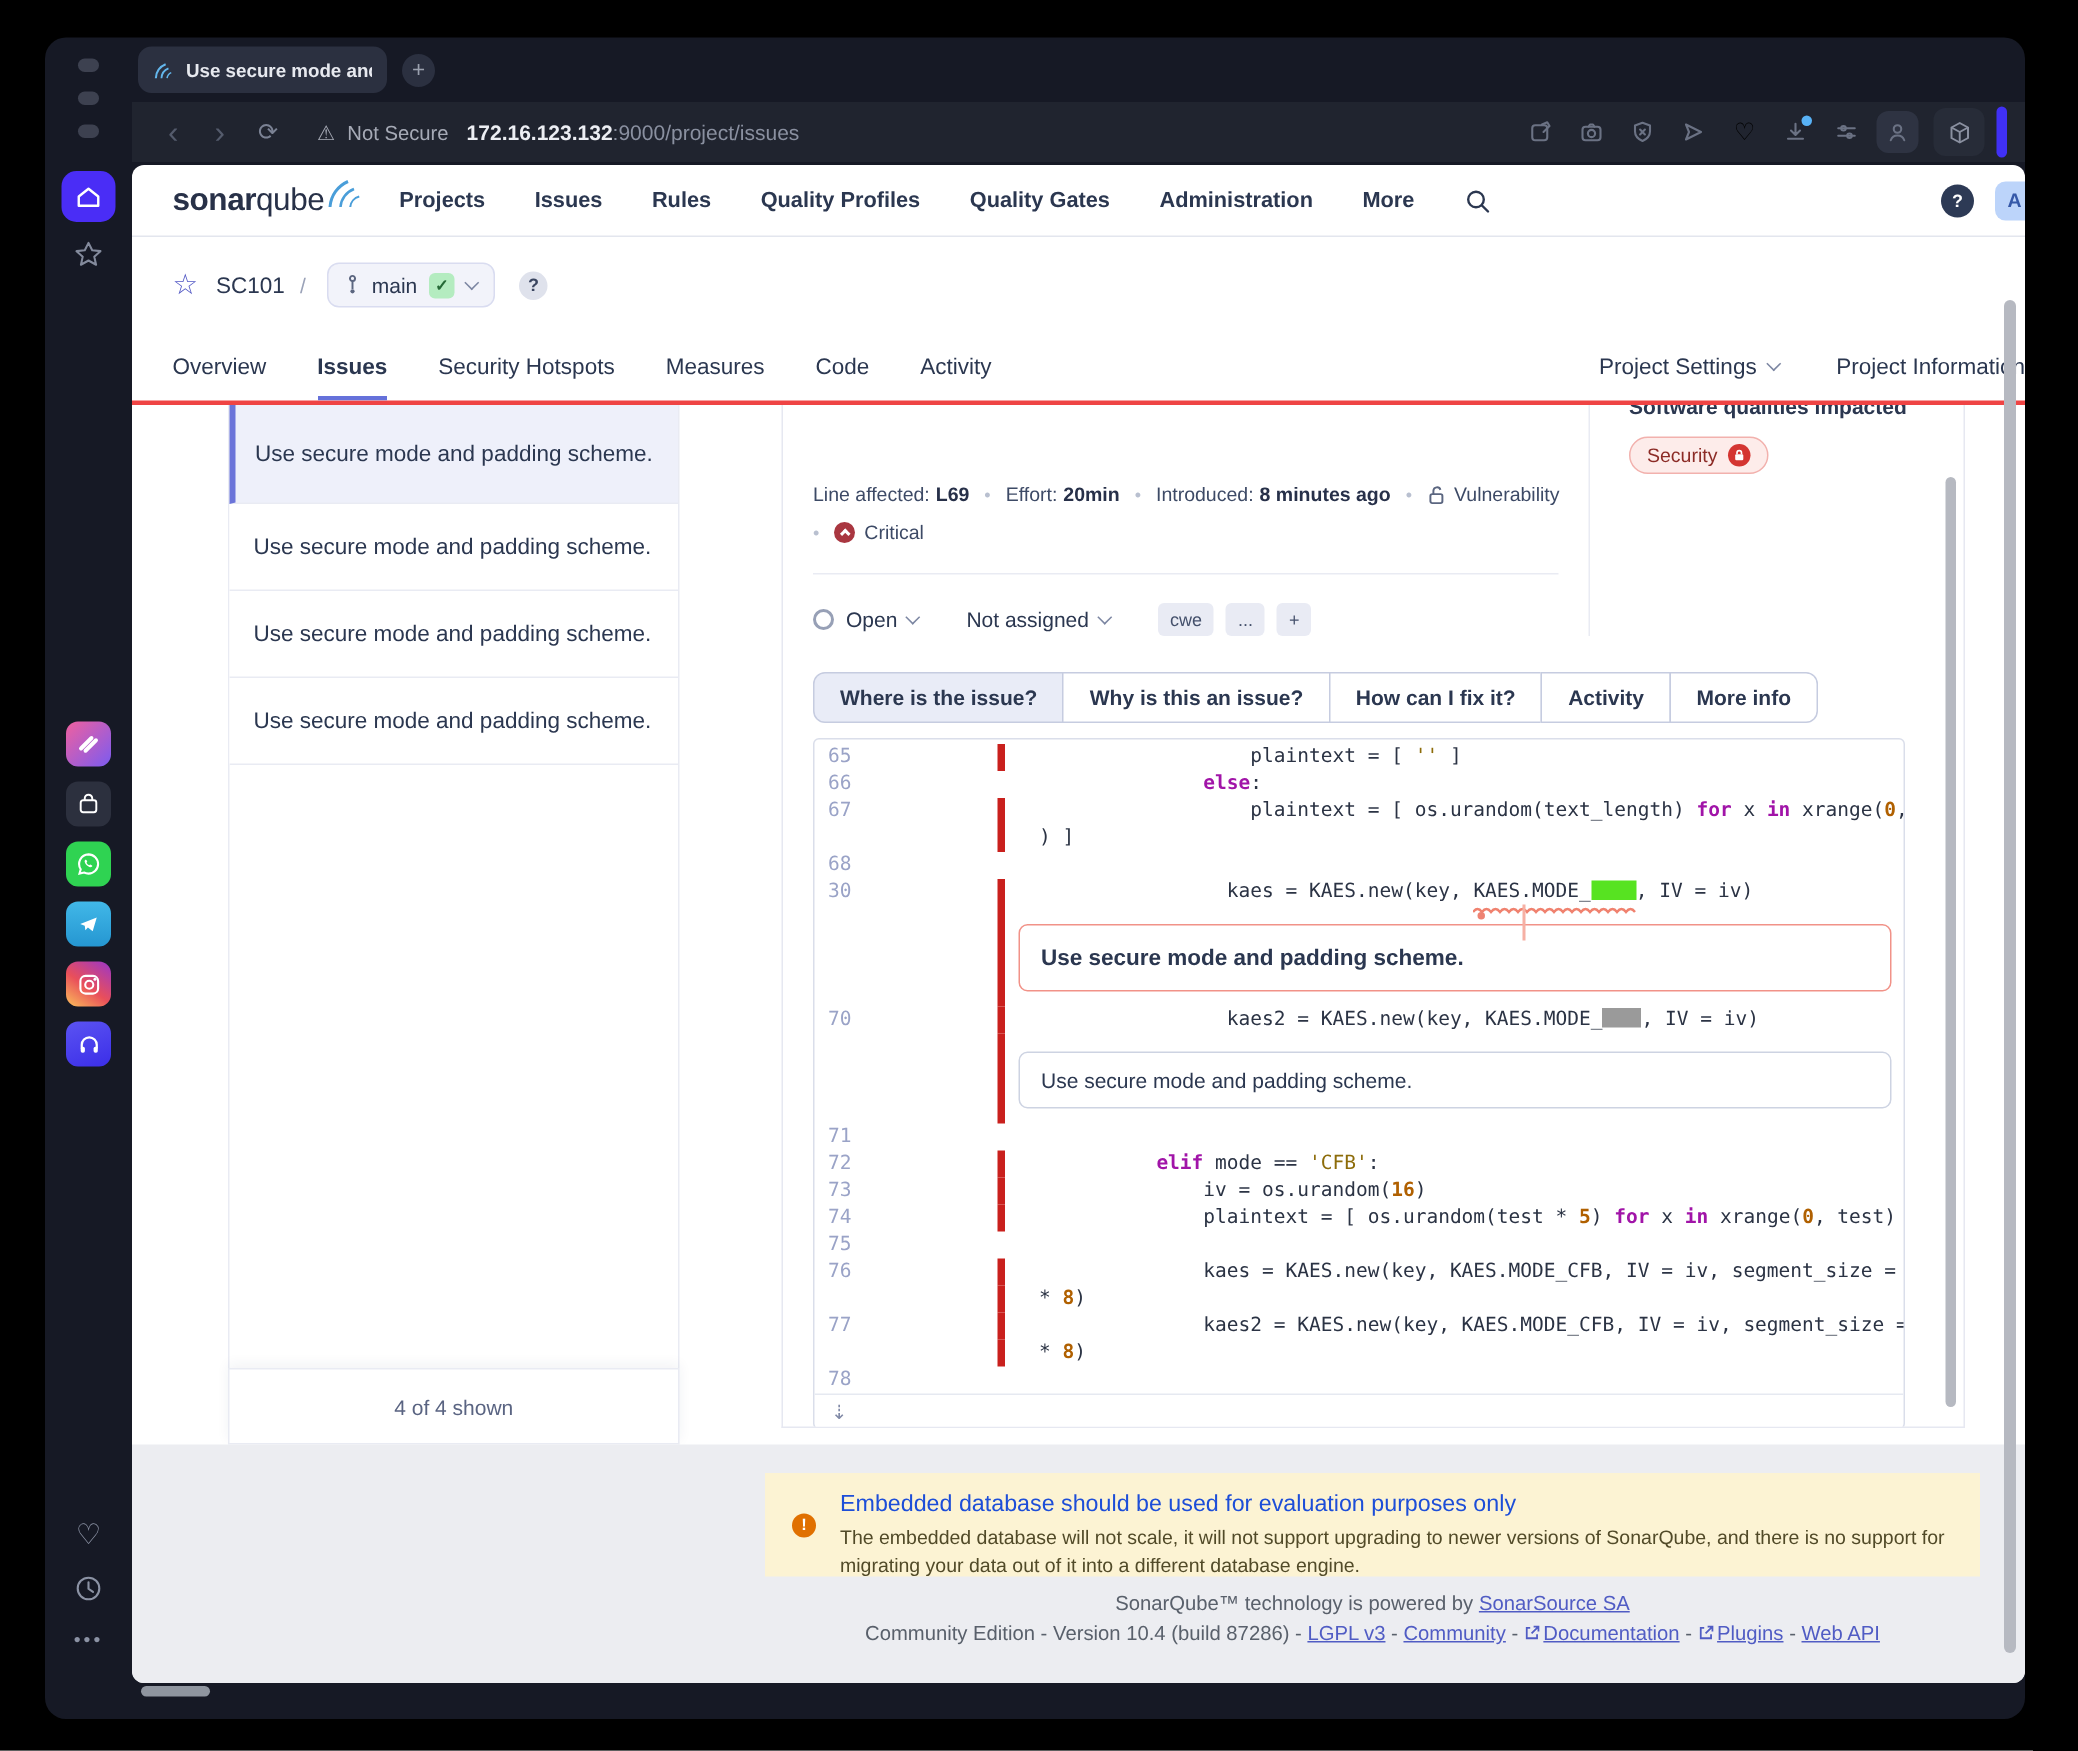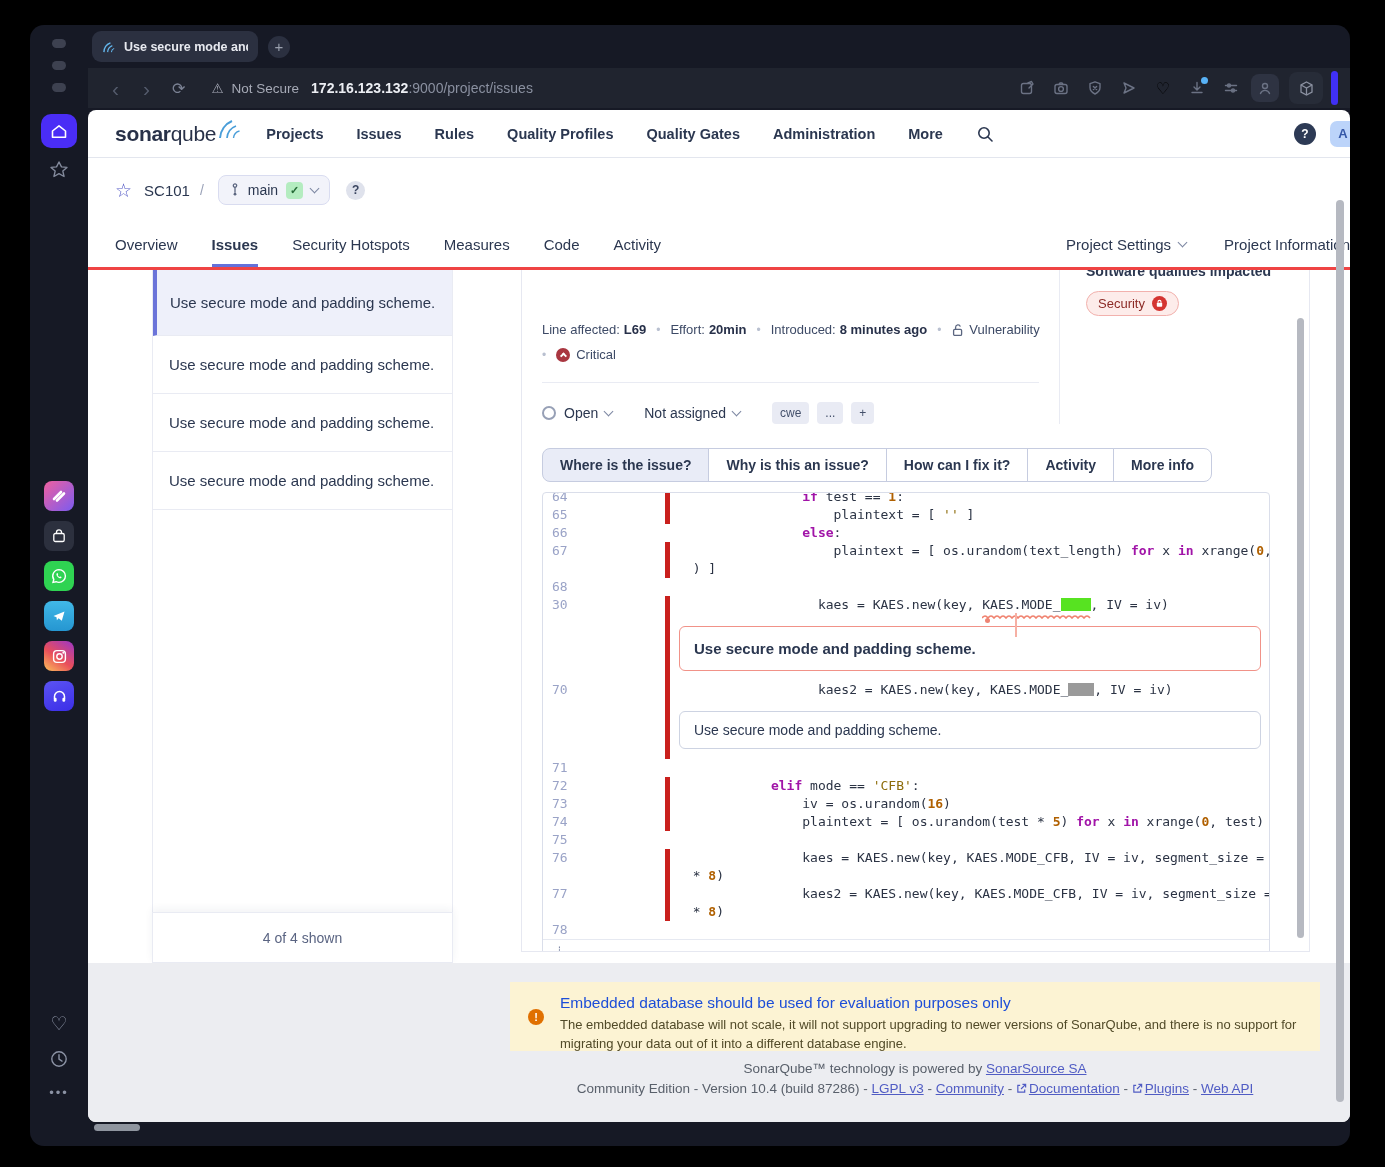--- a/index.html
+++ b/index.html
@@ -489,25 +489,20 @@
 
           <div class="detail-tabs">
             <span class="dtab active">Where is the issue?</span>
             <span class="dtab">Why is this an issue?</span>
             <span class="dtab">How can I fix it?</span>
             <span class="dtab">Activity</span>
             <span class="dtab">More info</span>
           </div>
 
           <div class="code-box" id="code-box">
-              <div class="code-row clip">
-                <div class="code-num">64</div>
-                <div class="code-bar on"></div>
-                <pre class="code-text"><span>                </span><span class="tok-kw">if</span><span> test == </span><span class="tok-num">1</span><span>:</span></pre>
-              </div>
               <div class="code-row">
                 <div class="code-num">65</div>
                 <div class="code-bar on"></div>
                 <pre class="code-text"><span>                    plaintext = [ </span><span class="tok-str">''</span><span> ]</span></pre>
               </div>
               <div class="code-row">
                 <div class="code-num">66</div>
                 <div class="code-bar"></div>
                 <pre class="code-text"><span>                </span><span class="tok-kw">else</span><span>:</span></pre>
               </div>

